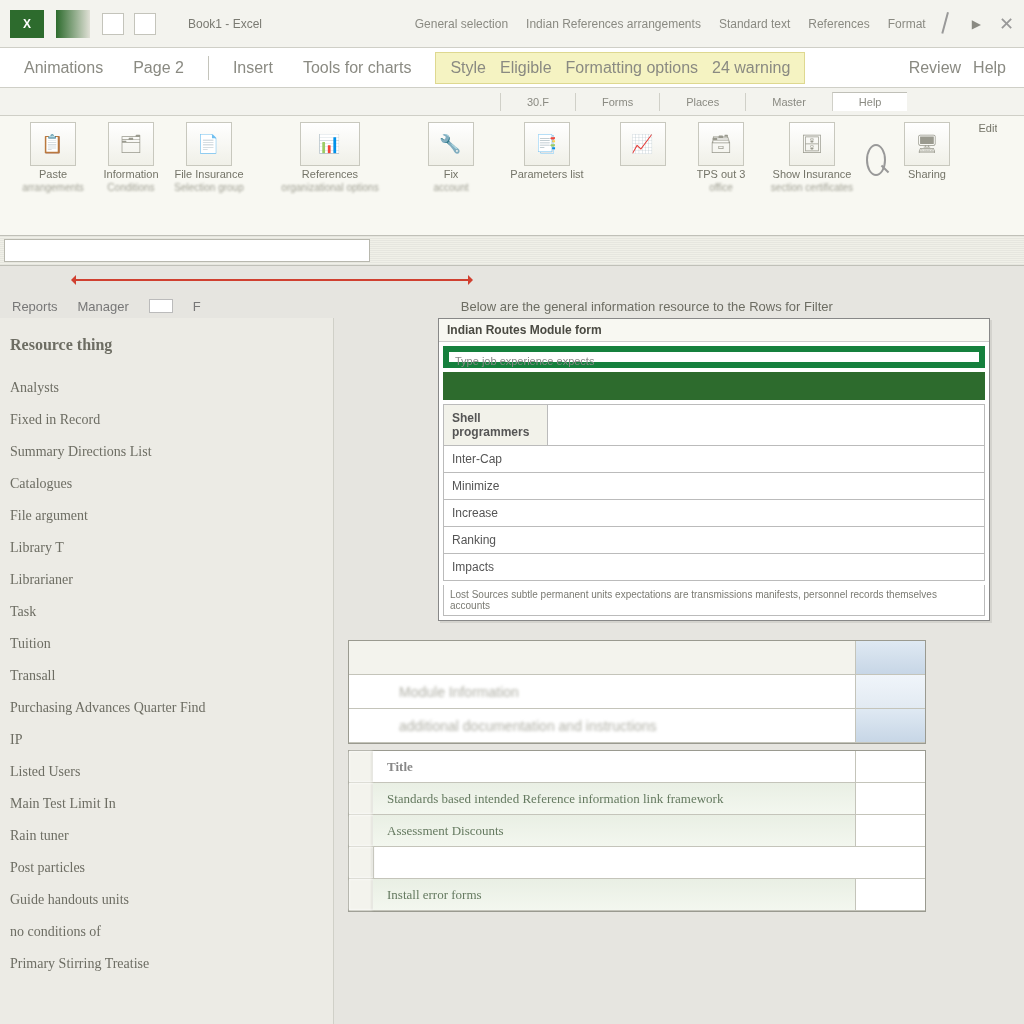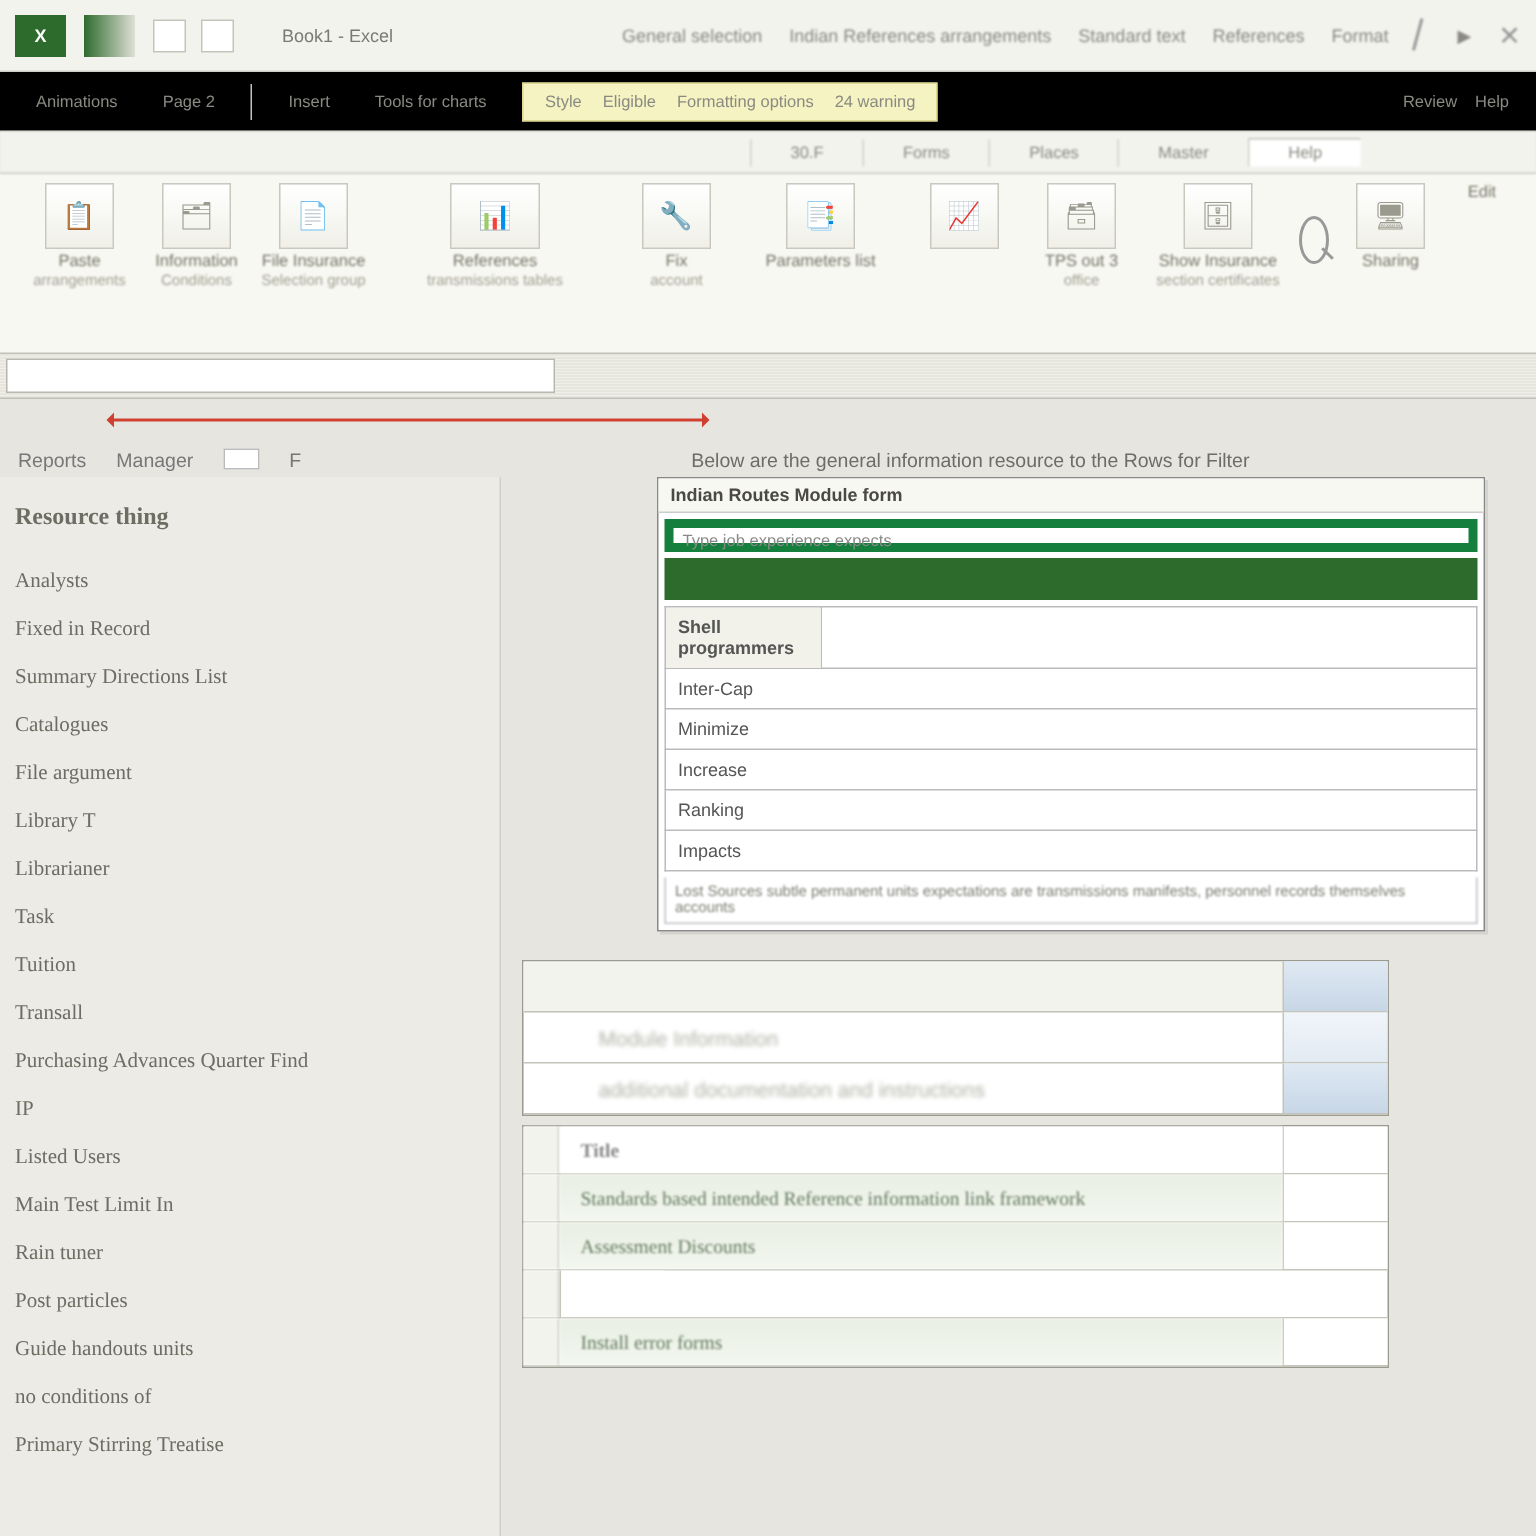--- a/index.html
+++ b/index.html
@@ -42,23 +42,23 @@
   .titlebar .pointer { width:10px;height:22px; border-left:2px solid #999; transform:rotate(15deg);}
   .titlebar .x { font-size:18px; color:#999; }
 
   
   .ribbon-tabs {
     height: 40px;
     display: flex;
     align-items: center;
     gap: 18px;
     padding: 0 18px;
-    background: #000000;
+    background: #ffffff;
     border-bottom: 1px solid #cfcfc7;
-    font-size:11px;
+    font-size:16px;
     color:#8a8a82;
     filter: blur(0.5px);
   }
   .ribbon-tabs .tab { padding:4px 6px; cursor:pointer; }
   .ribbon-tabs .divider { width:1px; height:24px; background:#c4c4bb; }
   .ribbon-tabs .highlighted-group {
     display:flex; gap:14px;
     background:#f5f3c2;
     padding:6px 14px;
     border:1px solid #ded890;
@@ -426,21 +426,21 @@
     <div class="r-sub">Conditions</div>
   </div>
   <div class="r-item">
     <div class="r-icon">📄</div>
     <div class="r-label">File Insurance</div>
     <div class="r-sub">Selection group</div>
   </div>
   <div class="r-item" style="width:160px">
     <div class="r-icon" style="width:60px">📊</div>
     <div class="r-label">References</div>
-    <div class="r-sub">transmissions tables</div>
+    <div class="r-sub">organizational options</div>
   </div>
   <div class="r-item">
     <div class="r-icon">🔧</div>
     <div class="r-label">Fix</div>
     <div class="r-sub">account</div>
   </div>
   <div class="r-item" style="width:110px">
     <div class="r-icon">📑</div>
     <div class="r-label">Parameters list</div>
   </div>

